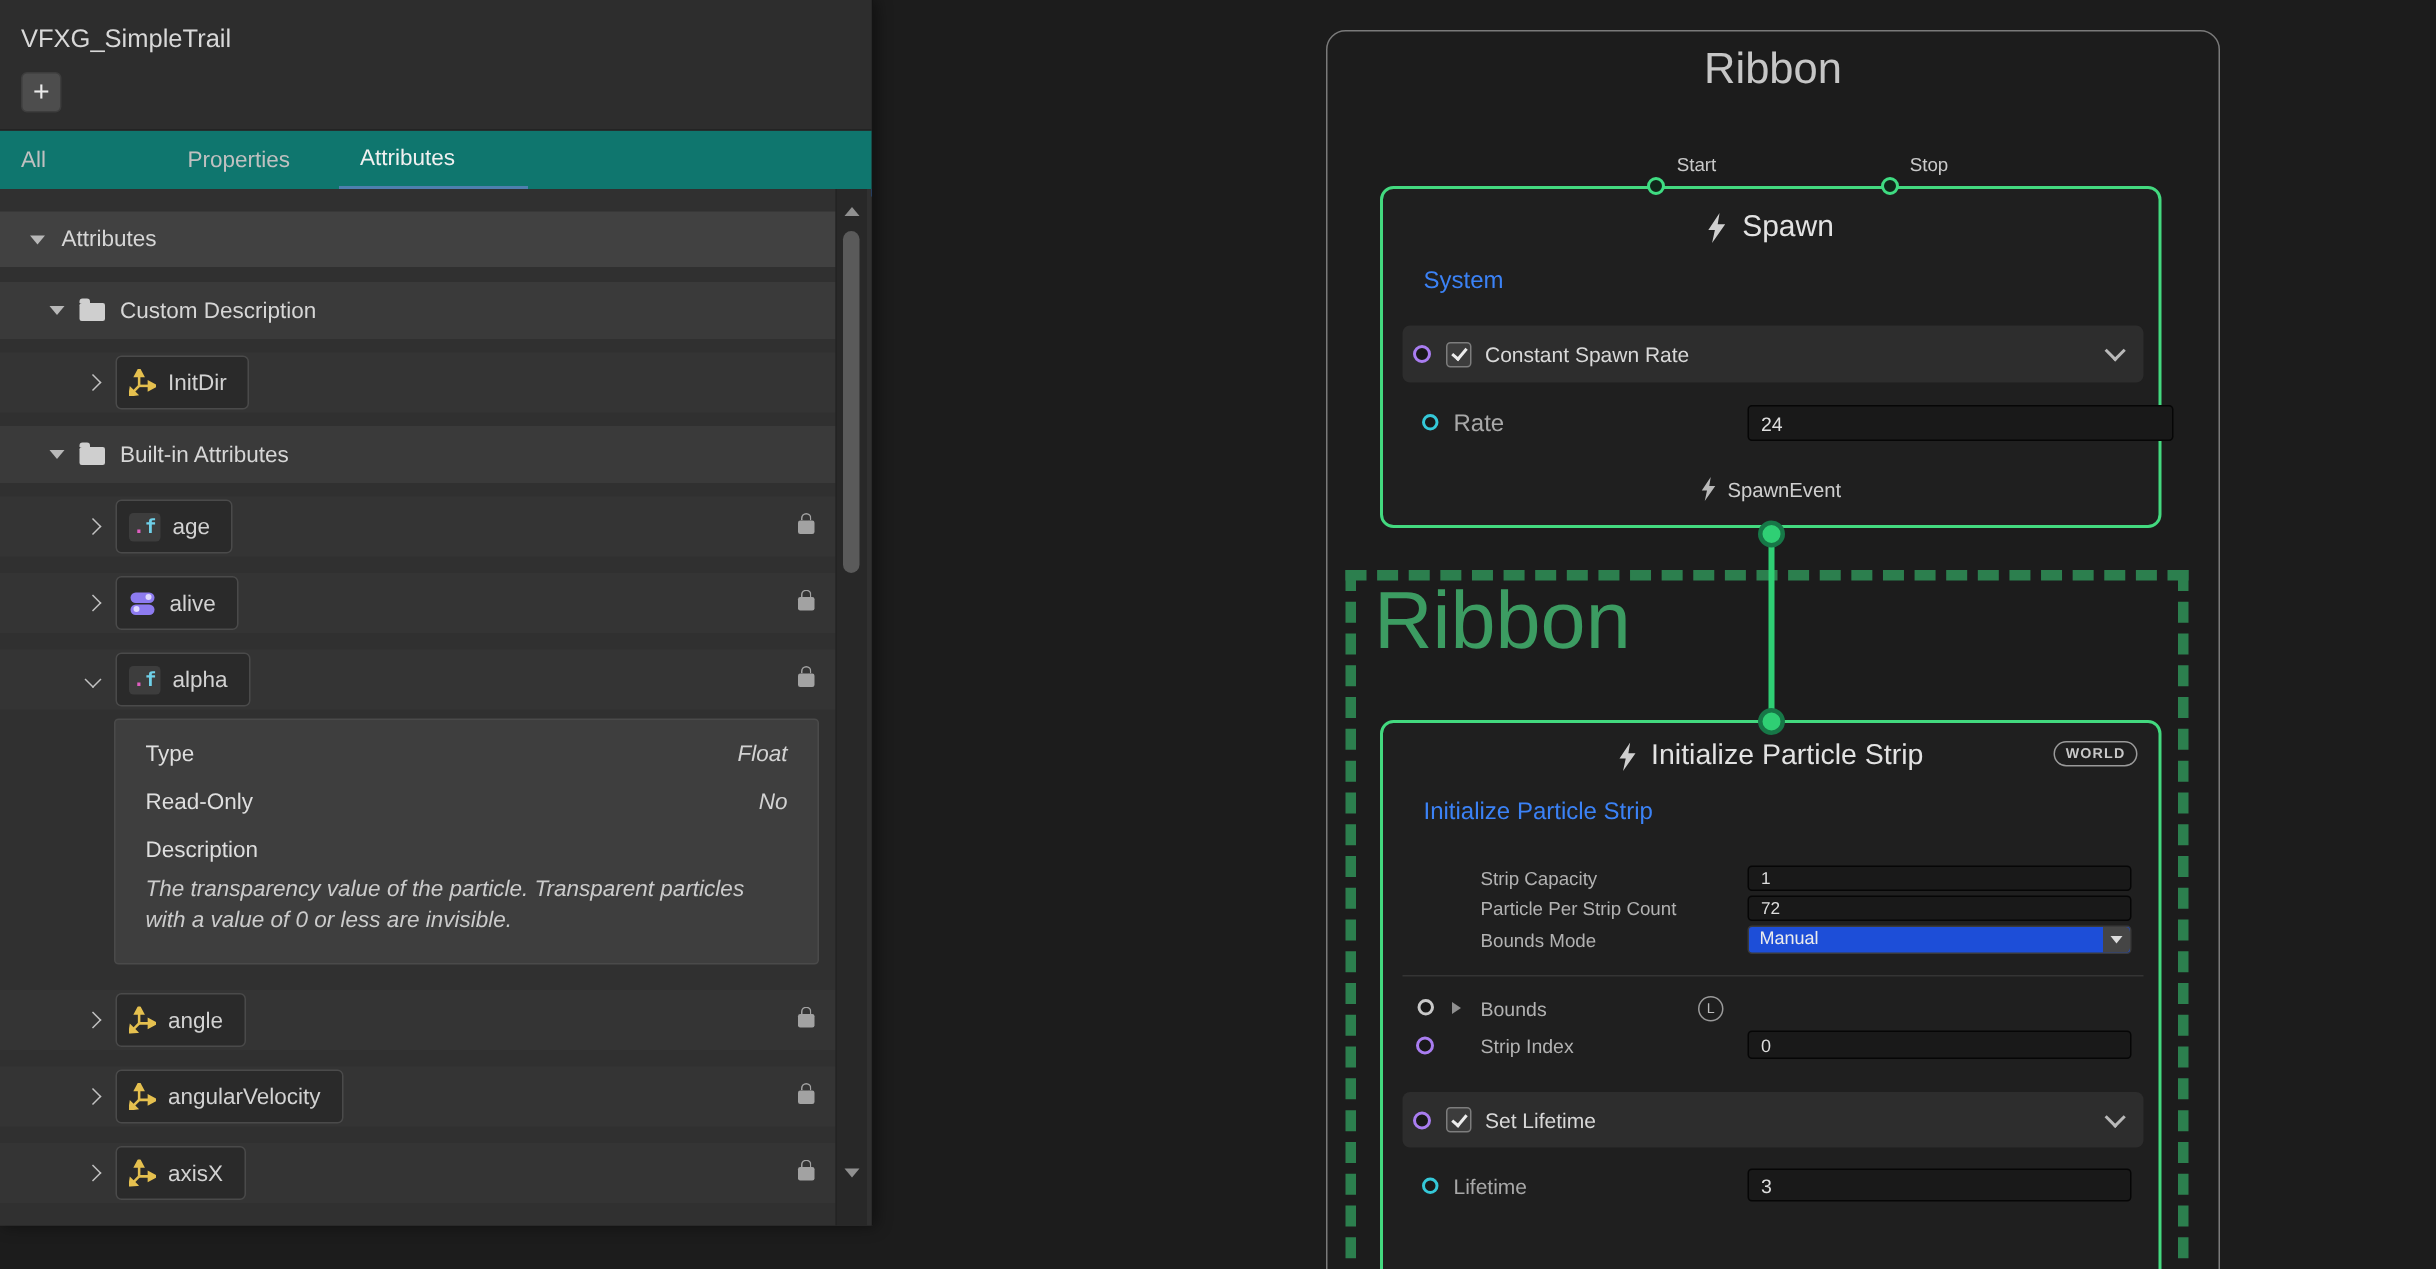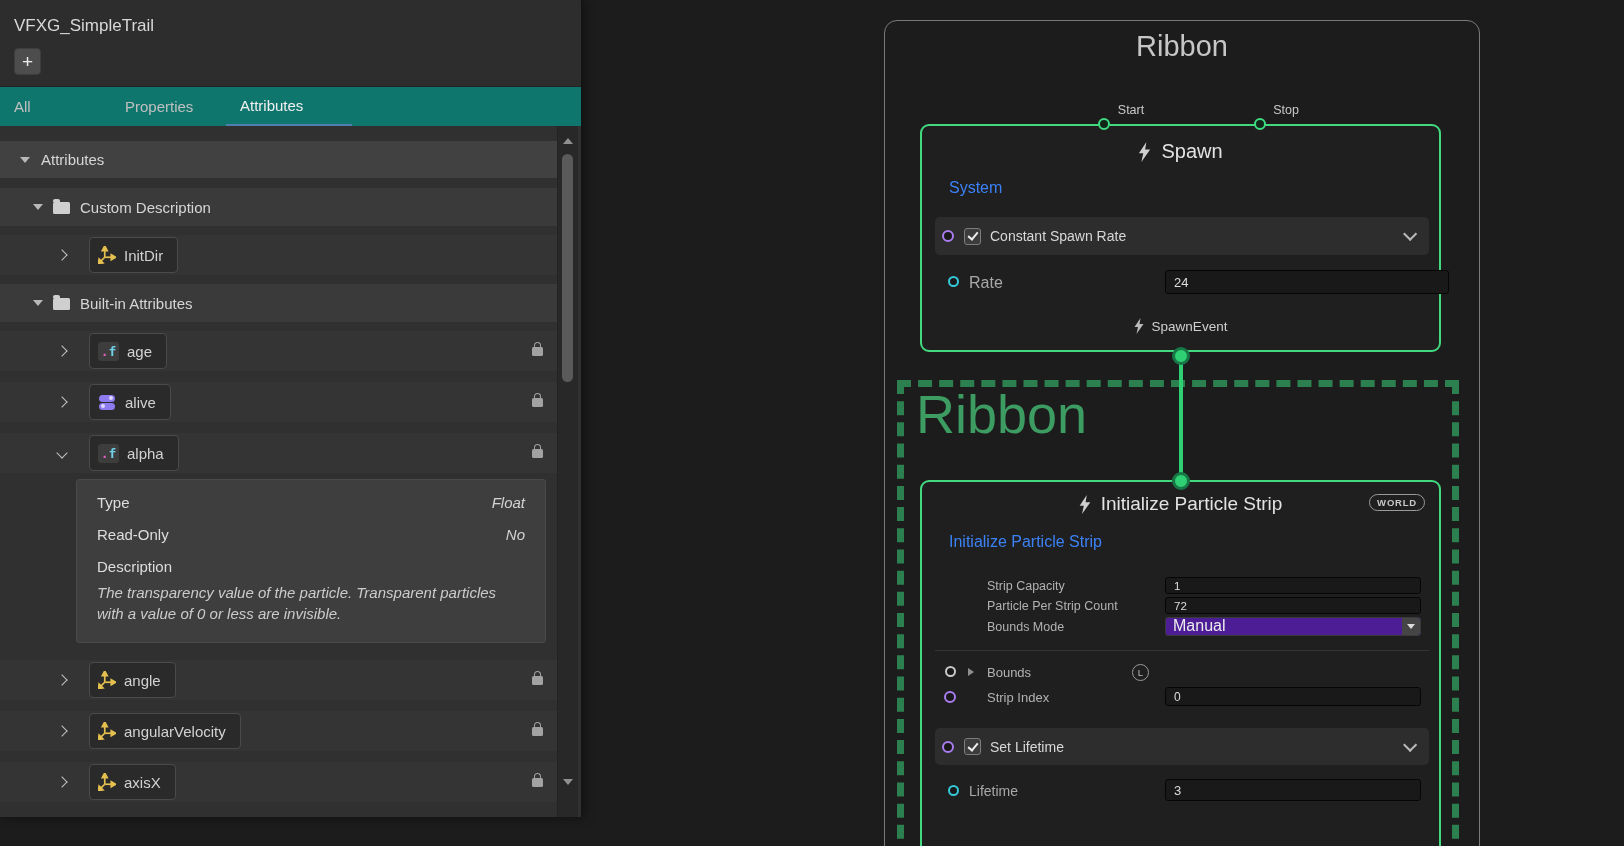--- a/index.html
+++ b/index.html
@@ -19,21 +19,21 @@
   .bb-tabs{height:39px;background:#0f766e;display:flex;border-bottom:5px solid #1d4ed8}
   .bb-tab{font-size:15px;color:#c0c0c0;display:flex;align-items:center;box-sizing:border-box;height:39px;cursor:pointer}
   .bb-tab:nth-child(1){width:113px;padding-left:14px}
   .bb-tab:nth-child(2){width:113px;padding-left:12px}
   .bb-tab:nth-child(3){width:126px;padding-left:14px}
   .bb-tab.active{color:#f0f0f0;border-bottom:2px solid #4e7fae}
   .bb-tree{position:absolute;left:0;top:126px;right:0;bottom:0;background:#303030;overflow:hidden}
   .trow{position:absolute;left:0;width:558px;display:flex;align-items:center;box-sizing:border-box}
   .trow.root{background:#414141;height:37px;padding-left:20px;gap:11px}
   .trow.folder{background:#3a3a3a;height:38px;padding-left:33px;gap:10px}
-  .trow.item{background:#343434;height:40px;padding-left:58px;gap:23px}
+  .trow.item{background:#343434;height:40px;padding-left:58px;gap:11px}
   .trow-label{font-size:15px;color:#d6d6d6}
   .tri{width:0;height:0;border-left:5px solid transparent;border-right:5px solid transparent;border-top:6px solid #b8b8b8}
   .chev{width:7px;height:7px;border-right:1.8px solid #c2c2c2;border-bottom:1.8px solid #c2c2c2;
     transform:rotate(-45deg);flex:0 0 auto}
   .chev.down{transform:rotate(45deg)}
   .folder-ic{width:17px;height:12px;background:#cfcfcf;border-radius:1.5px;position:relative;margin-top:2px}
   .folder-ic:before{content:"";position:absolute;top:-3px;left:0;width:7px;height:3px;background:#cfcfcf;border-radius:2px 2px 0 0}
   .pill{display:inline-flex;align-items:center;gap:8px;background:#2a2a2a;border:1px solid #4a4a4a;
     border-radius:4px;height:34px;padding:0 14px 0 8px}
   .pill-label{font-size:15px;color:#d2d2d2}
@@ -87,22 +87,22 @@
   .ring.white{width:7px;height:7px;border:2px solid #c9c9c9}
   .checkbox{width:15px;height:15px;background:#3c3c3c;border:1px solid #7d7d7d;border-radius:3px;position:relative;margin-left:10px;flex:0 0 auto}
   .checkbox:after{content:"";position:absolute;left:4.5px;top:1.5px;width:4px;height:8px;
     border-right:2px solid #ededed;border-bottom:2px solid #ededed;transform:rotate(40deg)}
   .field{position:absolute;background:#191919;border:1px solid #060606;border-radius:3px;
     color:#dedede;display:flex;align-items:center;padding-left:8px;box-sizing:border-box}
   .prow-label{position:absolute;color:#a8a8a8}
   .set-label{position:absolute;color:#b2b2b2;font-size:12.5px}
   .port-label{position:absolute;font-size:12.5px;color:#c9c9c9;text-align:center;width:80px}
   .flow-port{position:absolute;width:8px;height:8px;border-radius:50%;border:2.5px solid #3fdc82;background:#10271a;z-index:6}
-  .dropdown{position:absolute;background:#4c1d95;border:1px solid #3a3a3a;border-radius:3px;
-    color:#ececec;font-size:16px;display:flex;align-items:flex-end;padding-left:7px;box-sizing:border-box}
+  .dropdown{position:absolute;background:#1d4ed8;border:1px solid #3a3a3a;border-radius:3px;
+    color:#ececec;font-size:12px;display:flex;align-items:flex-start;padding-left:7px;box-sizing:border-box}
   .dd-arrow{position:absolute;right:0;top:0;bottom:0;width:18px;background:#454545;border-radius:0 3px 3px 0;
     display:flex;align-items:center;justify-content:center}
   .dd-arrow:after{content:"";width:0;height:0;border-left:4px solid transparent;border-right:4px solid transparent;border-top:5px solid #dcdcdc}
   .pill-badge{position:absolute;border:1.5px solid #9a9a9a;border-radius:10px;color:#c8c8c8;
     font-size:9.5px;font-weight:bold;letter-spacing:.8px;padding:2px 7px}
   .circ-badge{position:absolute;width:15px;height:15px;border:1.2px solid #9a9a9a;border-radius:50%;
     color:#bdbdbd;font-size:9.5px;display:flex;align-items:center;justify-content:center}
   .tri-right{width:0;height:0;border-top:4px solid transparent;border-bottom:4px solid transparent;border-left:6px solid #8f8f8f;position:absolute}
   .divider{position:absolute;left:13px;width:494px;height:1px;background:#343434}
 </style>

